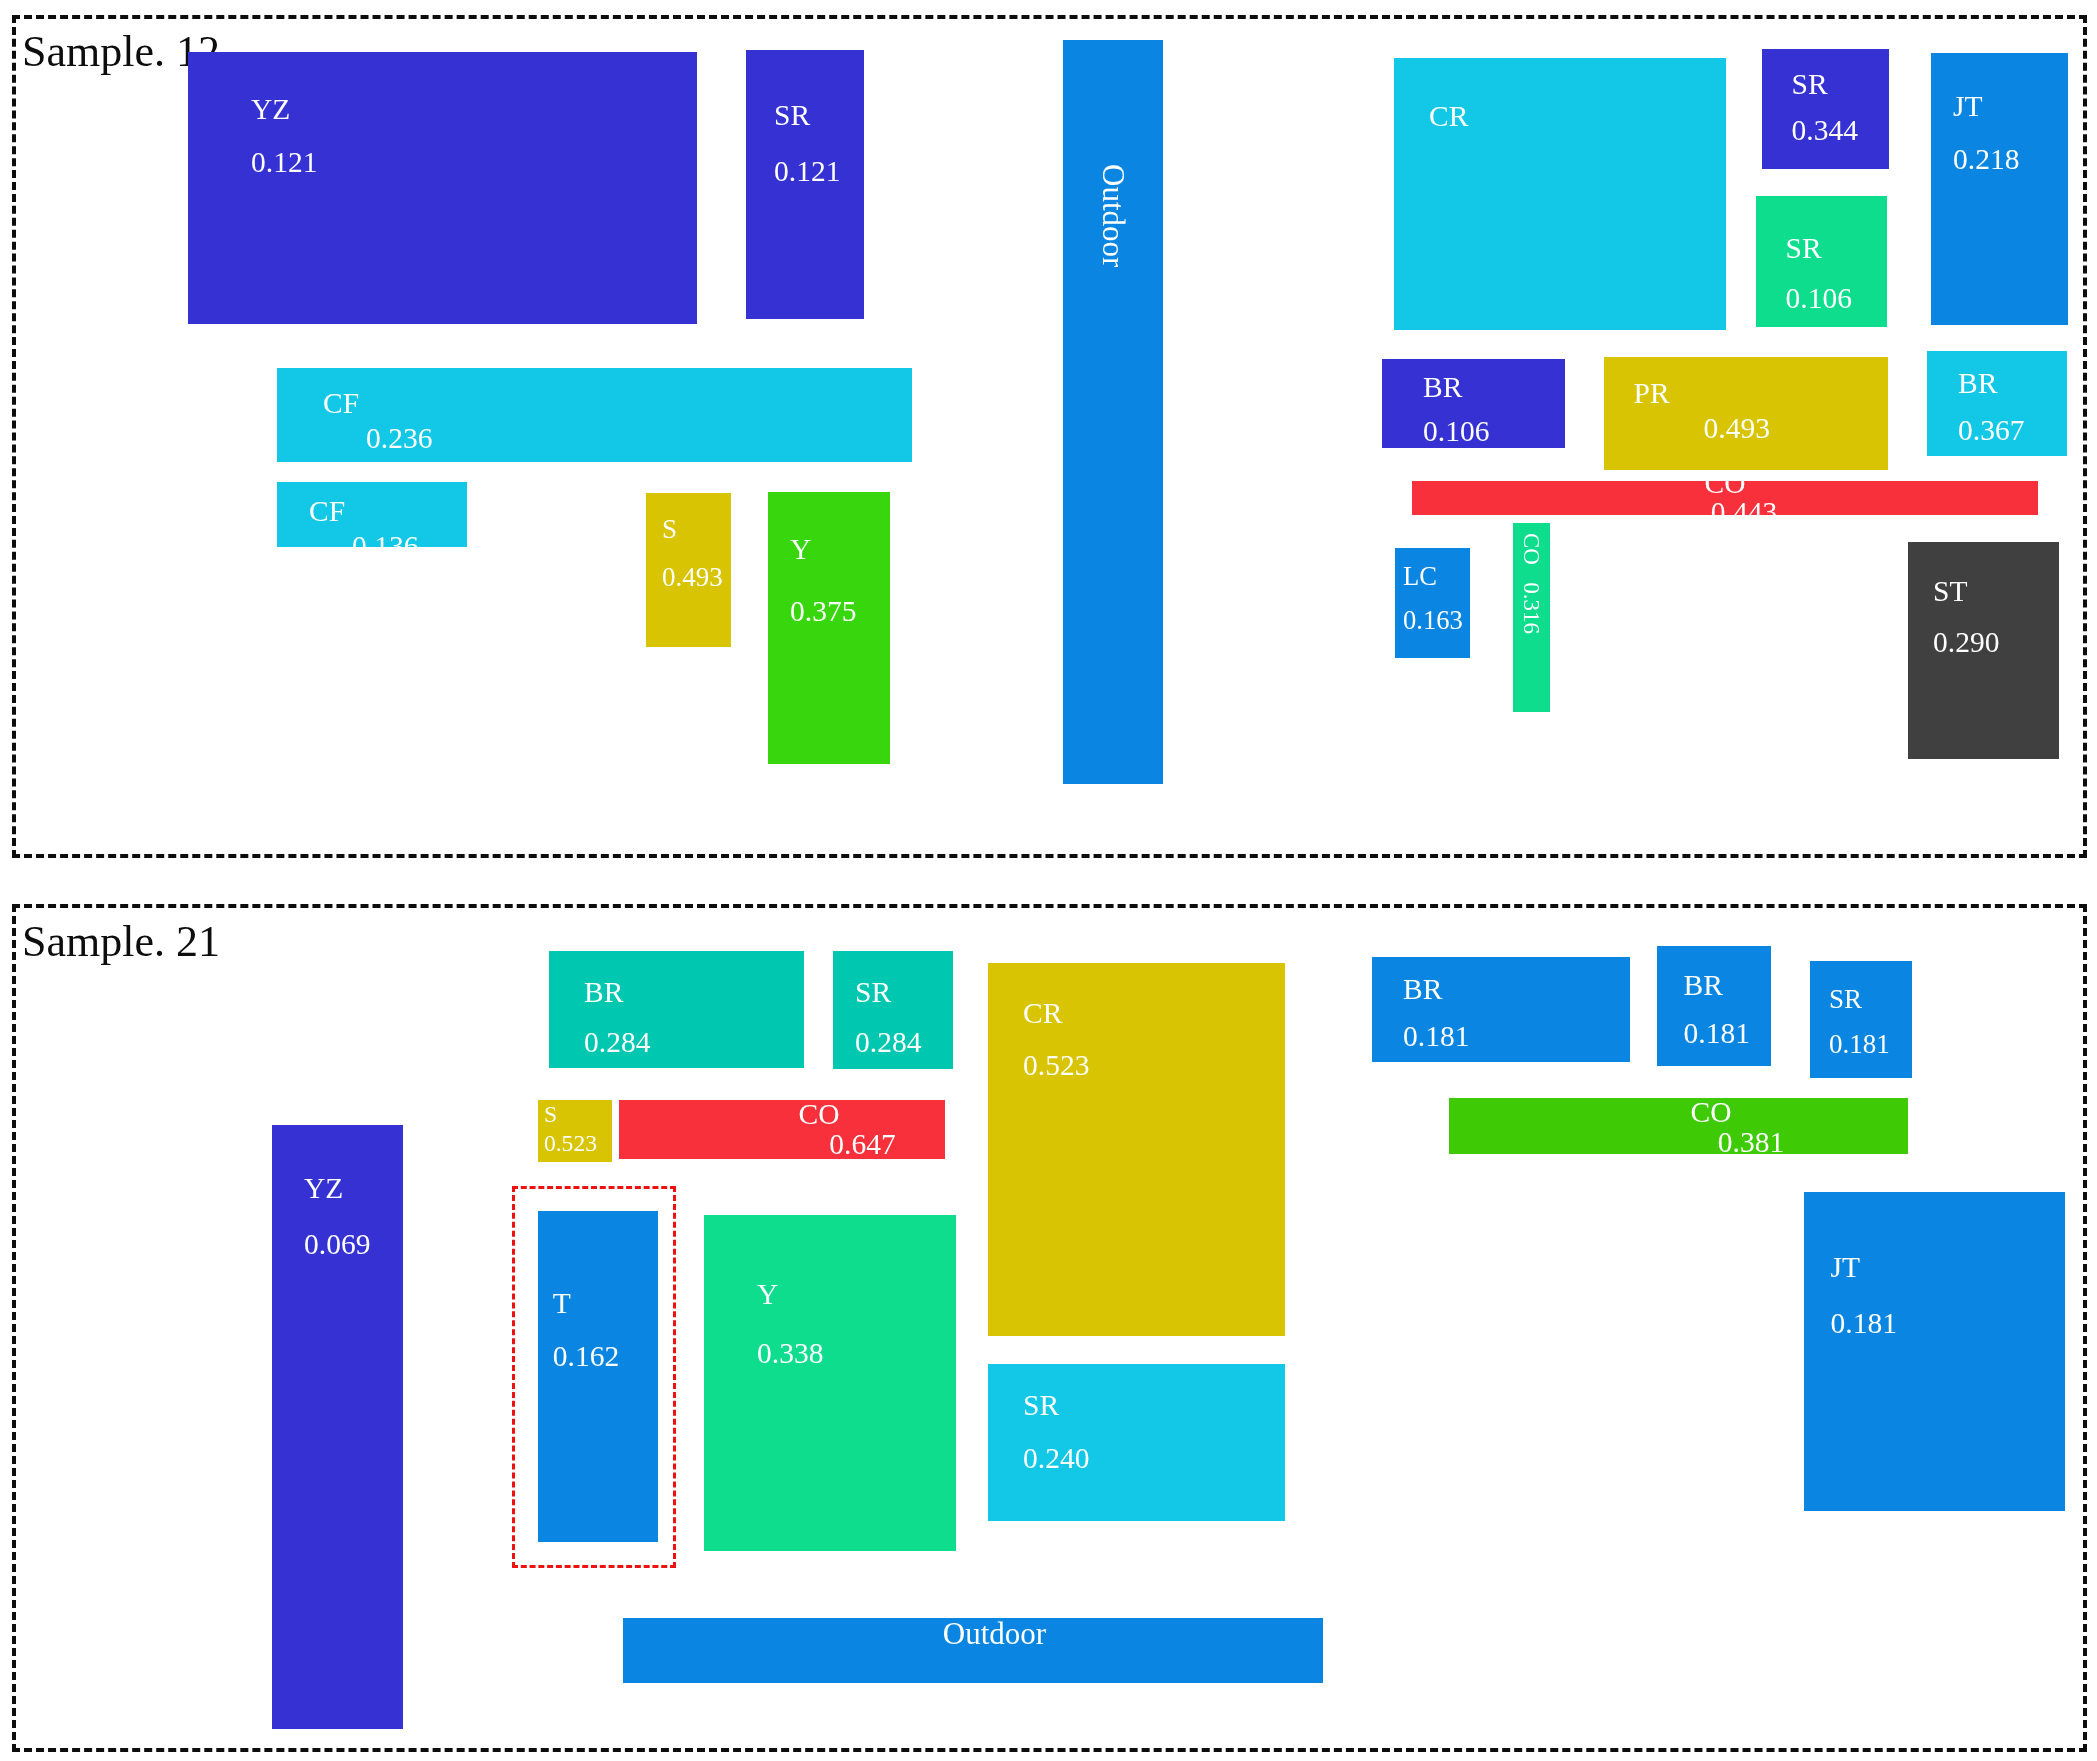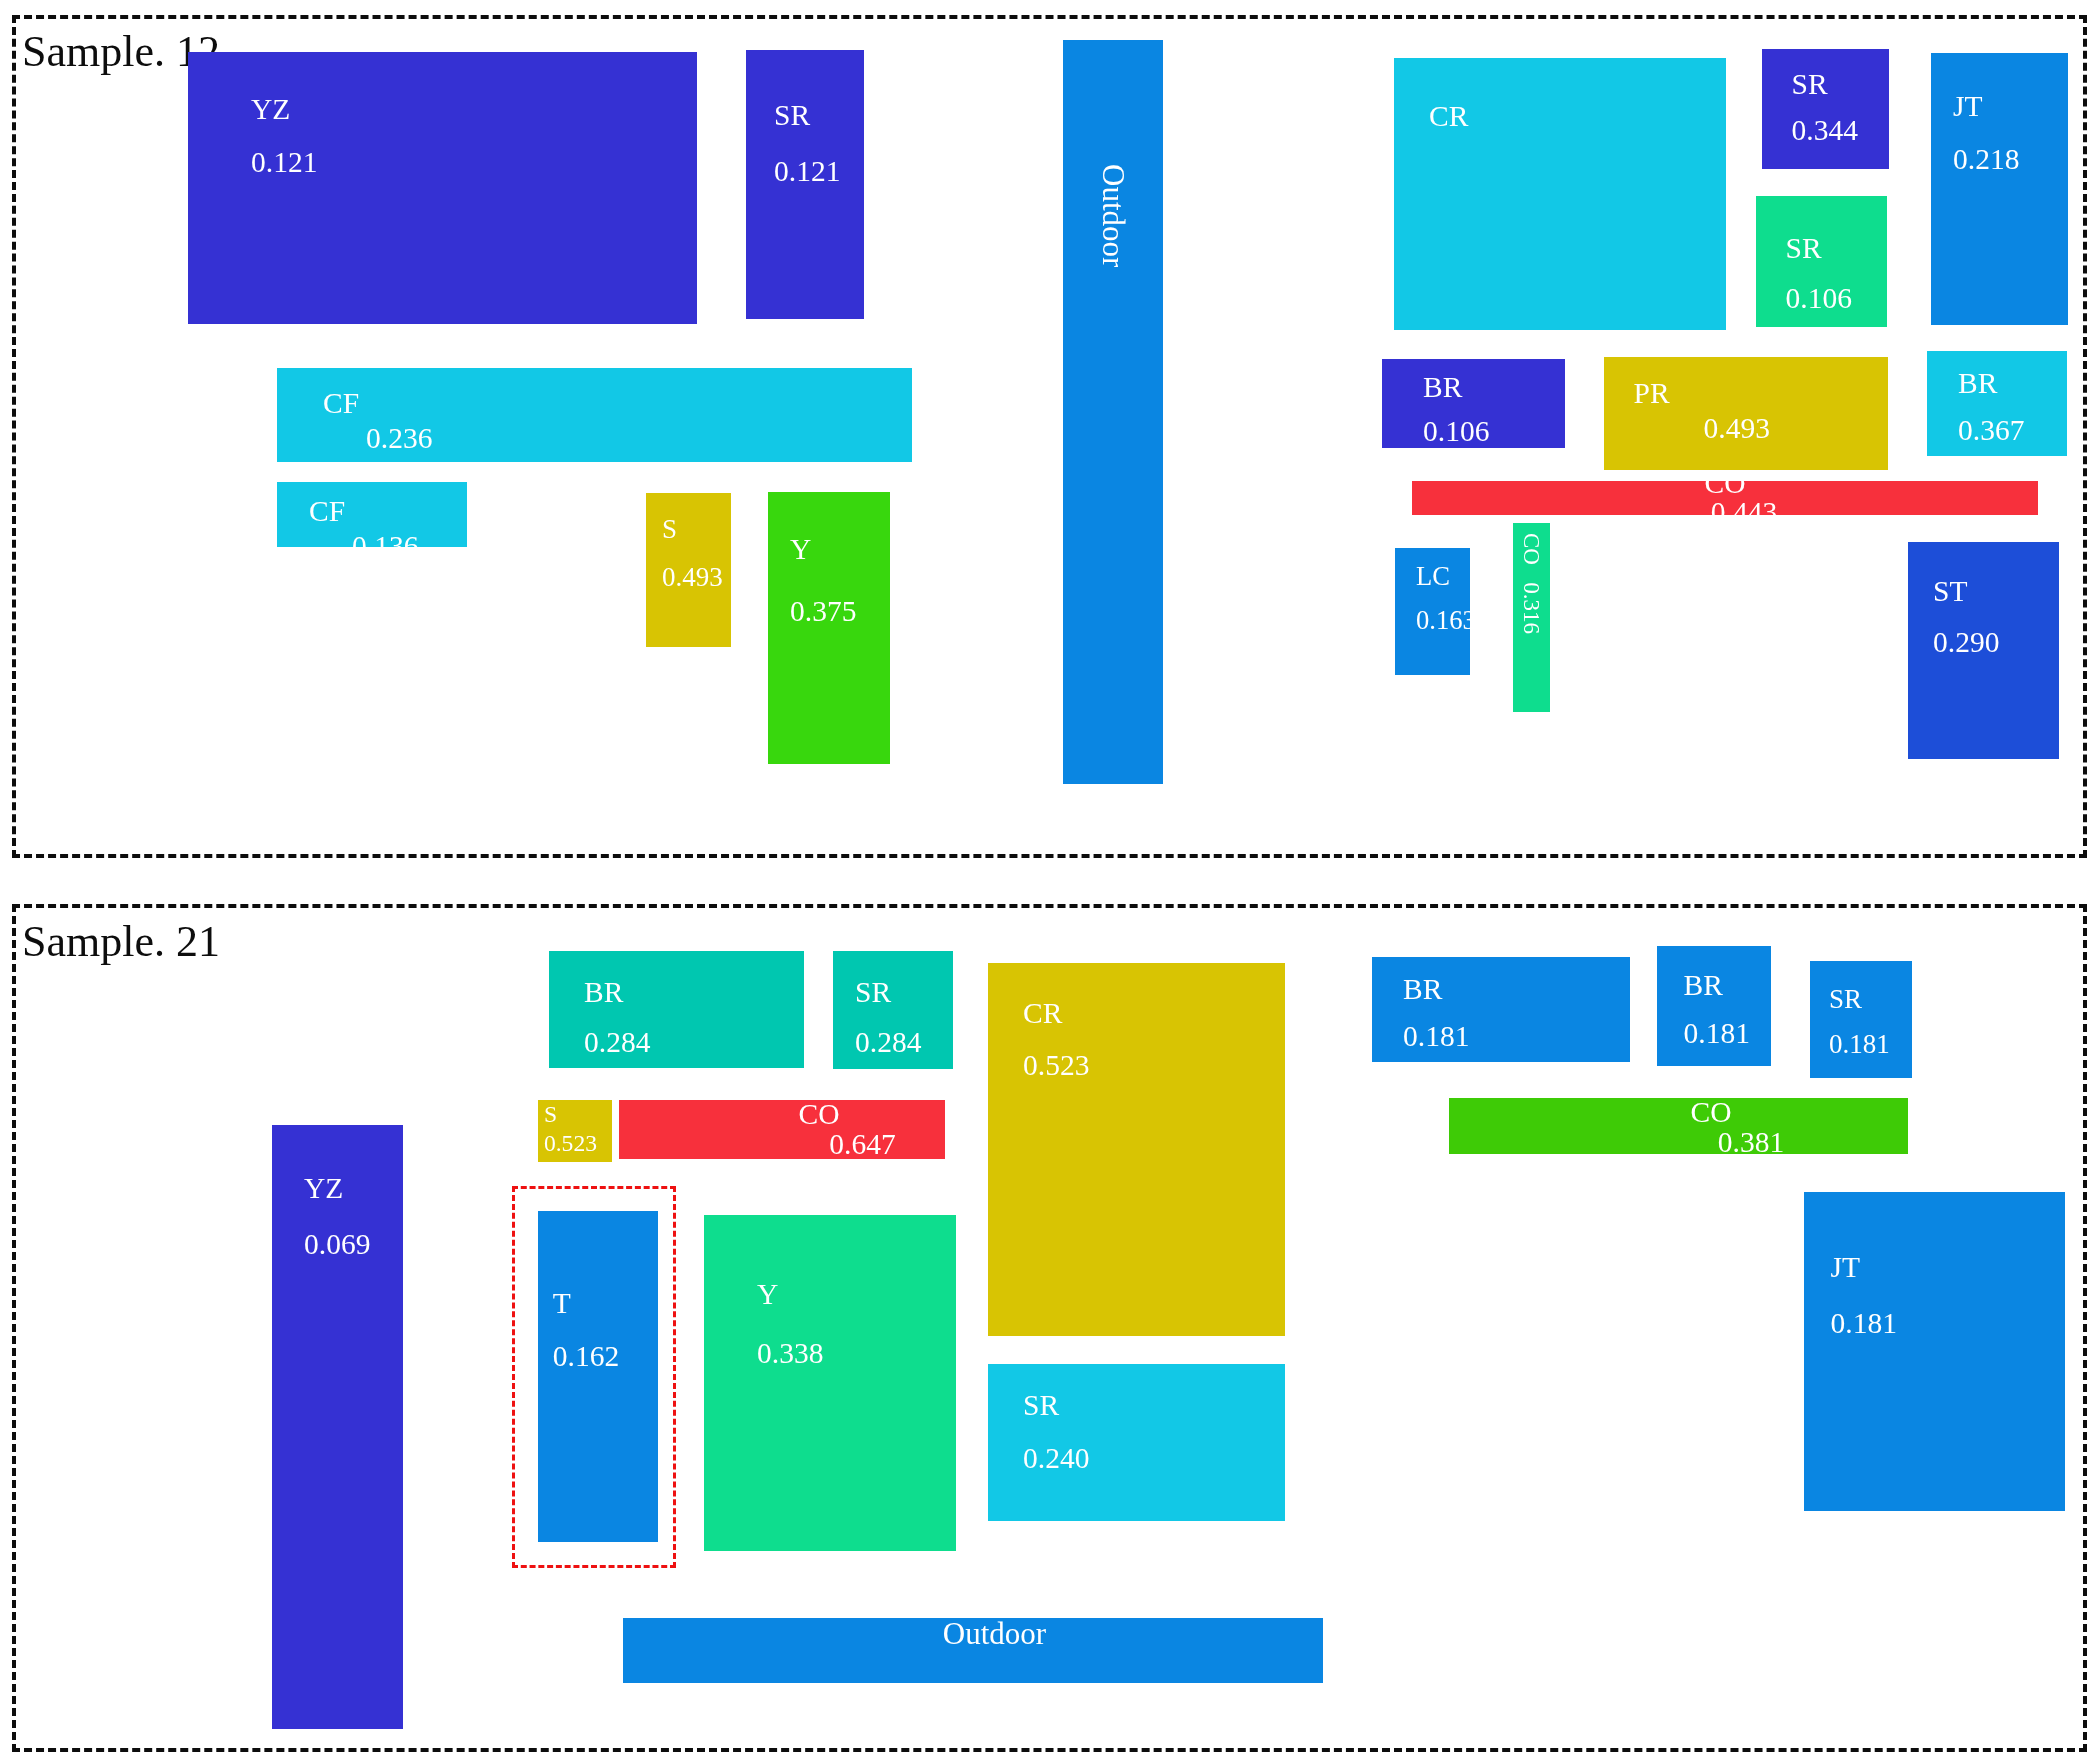--- a/index.html
+++ b/index.html
@@ -106,28 +106,28 @@
       <span style="margin-left: 70px;">0.493</span>
     </div>
     <div class="box stack" style="left: 1927px; top: 351px; width: 140px; height: 105px; background: rgb(18, 200, 230); font-size: 29.5px; line-height: 1.6; padding-left: 31px; padding-top: 8.9px;">
       <span class="bname">BR</span>
       <span class="bval">0.367</span>
     </div>
     <div class="box inline-center" style="left: 1412px; top: 481px; width: 626px; height: 34px; background: rgb(247, 48, 60); font-size: 29.5px; line-height: 1;">
       <span>CO</span>
       <span style="margin-left: 38px;">0.443</span>
     </div>
-    <div class="box stack" style="left: 1395px; top: 548px; width: 75px; height: 127px; background: rgb(10, 134, 226); font-size: 26.6px; line-height: 1.65; padding-left: 21px; padding-top: 7.4px;">
+    <div class="box stack" style="left: 1395px; top: 548px; width: 75px; height: 110px; background: rgb(10, 134, 226); font-size: 26.6px; line-height: 1.65; padding-left: 8px; padding-top: 7.4px;">
       <span class="bname">LC</span>
       <span class="bval">0.163</span>
     </div>
     <div class="box vinline" style="left: 1513px; top: 523px; width: 37px; height: 189px; background: rgb(14, 221, 142); font-size: 23px; line-height: 1.1; padding-top: 10.3px; align-items: flex-start;">
       <span class="vtxt">CO   0.316</span>
     </div>
-    <div class="box stack" style="left: 1908px; top: 542px; width: 151px; height: 217px; background: #1d4ed8; font-size: 29.5px; line-height: 1.75; padding-left: 25px; padding-top: 23.6px;">
+    <div class="box stack" style="left: 1908px; top: 542px; width: 151px; height: 217px; background: #404040; font-size: 29.5px; line-height: 1.75; padding-left: 25px; padding-top: 23.6px;">
       <span class="bname">ST</span>
       <span class="bval">0.290</span>
     </div>
     <div class="box stack" style="left: 549px; top: 951px; width: 255px; height: 117px; background: rgb(0, 199, 176); font-size: 29.5px; line-height: 1.7; padding-left: 35px; padding-top: 16px;">
       <span class="bname">BR</span>
       <span class="bval">0.284</span>
     </div>
     <div class="box stack" style="left: 833px; top: 951px; width: 120px; height: 118px; background: rgb(0, 199, 176); font-size: 29.5px; line-height: 1.7; padding-left: 22px; padding-top: 16px;">
       <span class="bname">SR</span>
       <span class="bval">0.284</span>

